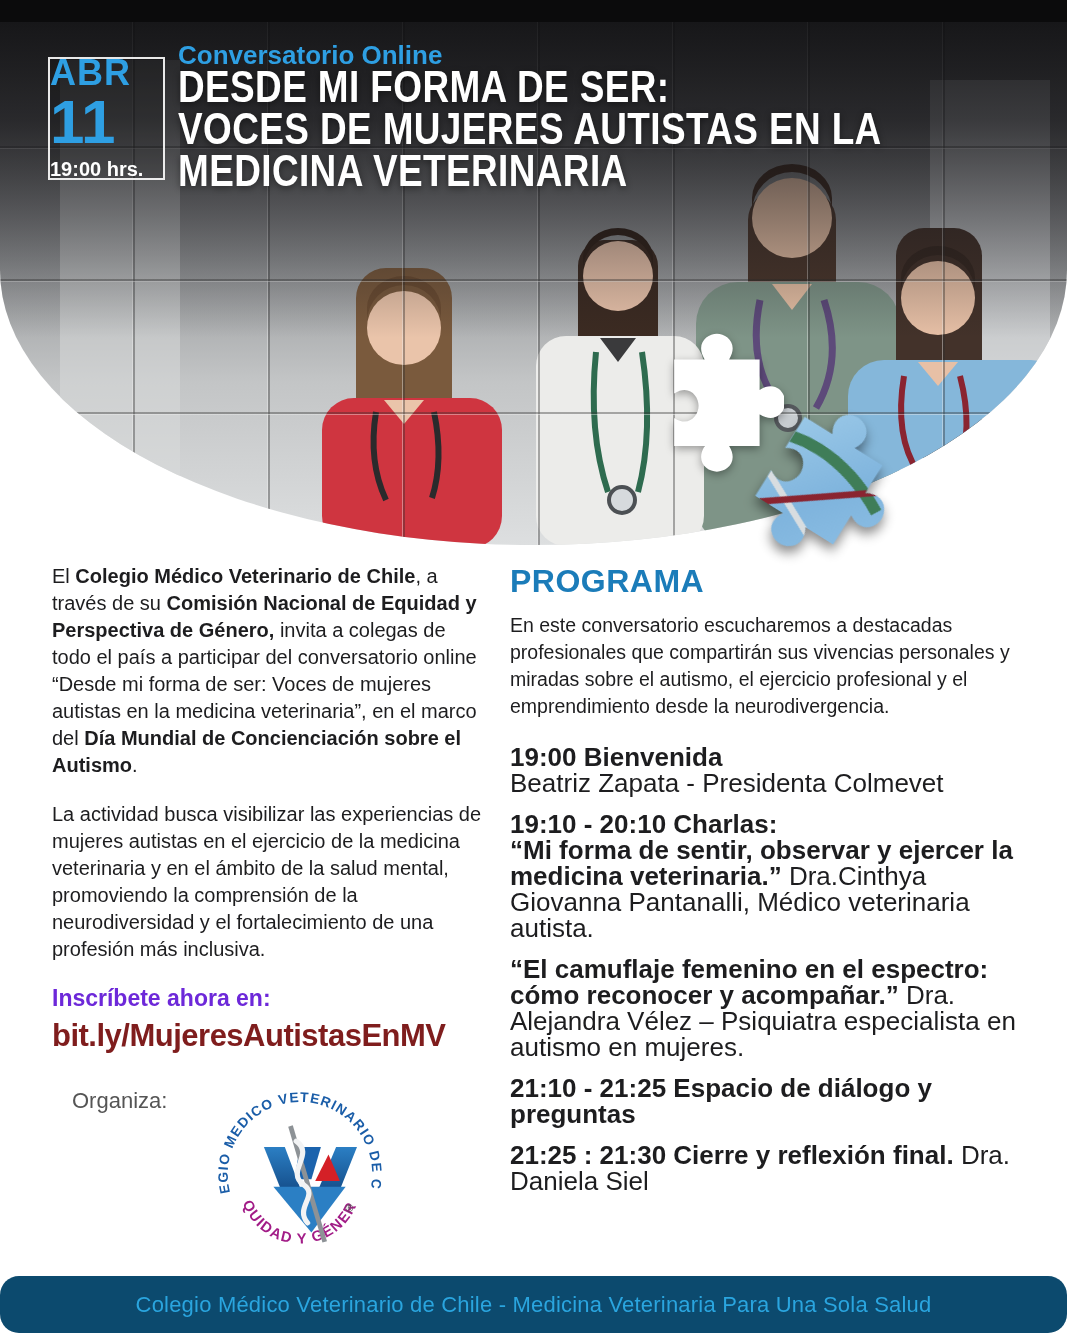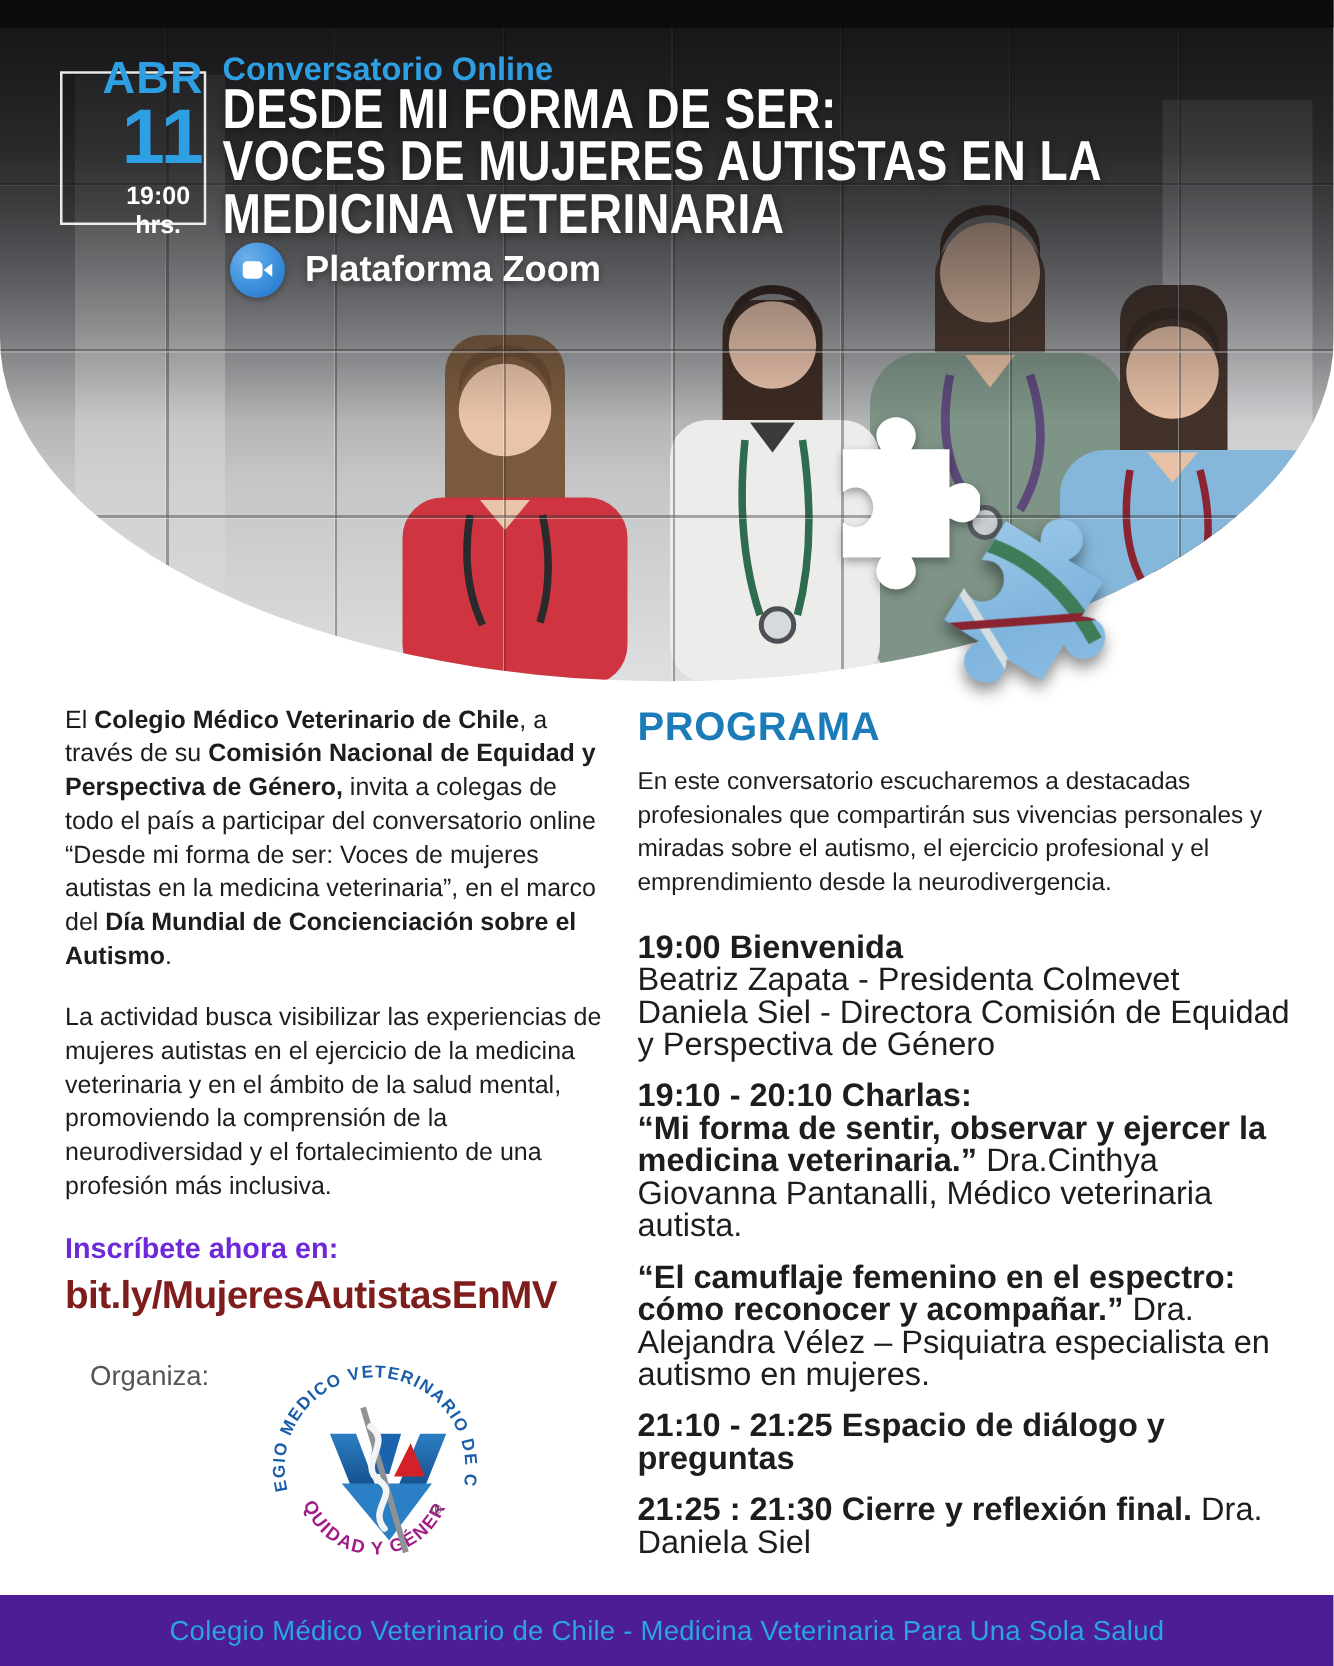--- a/index.html
+++ b/index.html
@@ -29,23 +29,22 @@
     position:absolute; left:0; top:0; width:100%; height:100%; z-index:3;
     background:linear-gradient(180deg, rgba(10,10,12,.88) 0%, rgba(15,15,18,.72) 22%, rgba(20,20,24,.42) 40%, rgba(20,20,24,0) 62%);
   }
   .missing-piece { position:absolute; left:662px; top:332px; z-index:4; filter:drop-shadow(0 3px 4px rgba(0,0,0,.35)); }
   .loose-piece  { position:absolute; left:742px; top:408px; z-index:6; filter:drop-shadow(3px 6px 6px rgba(0,0,0,.45)); }
   .hero-content { position:absolute; left:0; top:0; width:100%; height:100%; z-index:5; }
 
   .date-badge {
     position:absolute; left:48px; top:57px; width:117px; height:123px;
     border:2px solid rgba(255,255,255,.9); background:rgba(15,15,15,.22);
-    display:flex; flex-direction:column; align-items:flex-end; justify-content:center;
+    display:flex; flex-direction:column; align-items:flex-start; justify-content:center;
     text-align:center;
-    padding-left:40px;
   }
   .date-month { font-size:36px; font-weight:800; letter-spacing:1px; line-height:.95; }
   .date-day   { font-size:62px; font-weight:800; line-height:.95; margin-top:2px; }
   .date-time  { font-size:20px; font-weight:700; color:#ffffff; margin-top:6px; }
 
   .eyebrow { position:absolute; left:178px; top:40px; font-size:26px; font-weight:800; }
   .title {
     position:absolute; left:178px; top:66px; color:#ffffff; font-weight:800;
     font-size:45px; line-height:42px; letter-spacing:.5px; white-space:nowrap;
     transform:scaleX(.82); transform-origin:left top;
@@ -75,22 +74,22 @@
 
   
   .content-right { position:absolute; left:510px; top:563px; width:522px; }
   .prog-heading { font-size:32px; font-weight:800; color:#1b7cb9; letter-spacing:.5px; margin-bottom:12px; }
   .prog-intro { font-size:19.5px; line-height:27px; margin-bottom:24px; }
   .prog-block { font-size:26px; line-height:26px; margin-bottom:15px; }
   .prog-block b { font-weight:700; }
 
   
   .footer {
-    position:absolute; left:0; bottom:0; width:100%; height:57px; background:#4c1d95;
-    display:flex; align-items:center; justify-content:center; z-index:4;
+    position:absolute; left:0; bottom:0; width:100%; height:57px; background:#0c4a6e;
+    display:flex; align-items:center; justify-content:center; z-index:4;border-radius:19px;
   }
   .footer-text { color:#2aa5df; font-size:22px; letter-spacing:.2px; }
 </style>
 </head>
 <body>
 
 <div class="page">
 
   <div class="hero">
 
@@ -146,29 +145,20 @@
       </div>
 
       <div class="eyebrow" style="color:#2e9fe3;">Conversatorio Online</div>
 
       <div class="title">
         <div>DESDE MI FORMA DE SER:</div>
         <div>VOCES DE MUJERES AUTISTAS EN LA</div>
         <div>MEDICINA VETERINARIA</div>
       </div>
 
-      <div class="platform-row">
-        <div class="zoom-icon">
-          <svg width="24" height="16" viewBox="0 0 24 16">
-            <rect x="0" y="1" width="16" height="14" rx="4" fill="#ffffff"></rect>
-            <path d="M17,8 L24,2.5 L24,13.5 Z" fill="#ffffff"></path>
-          </svg>
-        </div>
-        <div class="platform-label">Plataforma Zoom</div>
-      </div>
     </div>
   </div>
 
   <svg class="loose-piece" width="160" height="160" viewBox="0 0 100 122" style="transform:rotate(32deg);">
     <defs>
       <linearGradient id="pieceGrad" x1="0" y1="0" x2="1" y2="1">
         <stop offset="0" stop-color="#9ecbe9"></stop>
         <stop offset=".55" stop-color="#7fb4dd"></stop>
         <stop offset="1" stop-color="#8fc1e6"></stop>
       </linearGradient>
@@ -234,21 +224,20 @@
     </div>
   </div>
 
   <div class="content-right">
     <div class="prog-heading">PROGRAMA</div>
     <p class="prog-intro">En este conversatorio escucharemos a destacadas profesionales que compartirán sus vivencias personales y miradas sobre el autismo, el ejercicio profesional y el emprendimiento desde la neurodivergencia.</p>
 
     <div class="prog-block">
       <div><b>19:00  Bienvenida</b></div>
       <div>Beatriz Zapata  - Presidenta Colmevet</div>
-      <div>Daniela Siel - Directora Comisión de Equidad y Perspectiva de Género</div>
     </div>
 
     <div class="prog-block">
       <div><b>19:10 - 20:10 Charlas:</b></div>
       <b>“Mi forma de sentir, observar y ejercer la medicina veterinaria.”</b><span> Dra.Cinthya Giovanna Pantanalli, Médico veterinaria autista.</span>
     </div>
 
 
     <div class="prog-block">
       <b>“El camuflaje femenino en el espectro: cómo reconocer y acompañar.”</b><span> Dra. Alejandra Vélez – Psiquiatra especialista en autismo en mujeres.</span>

